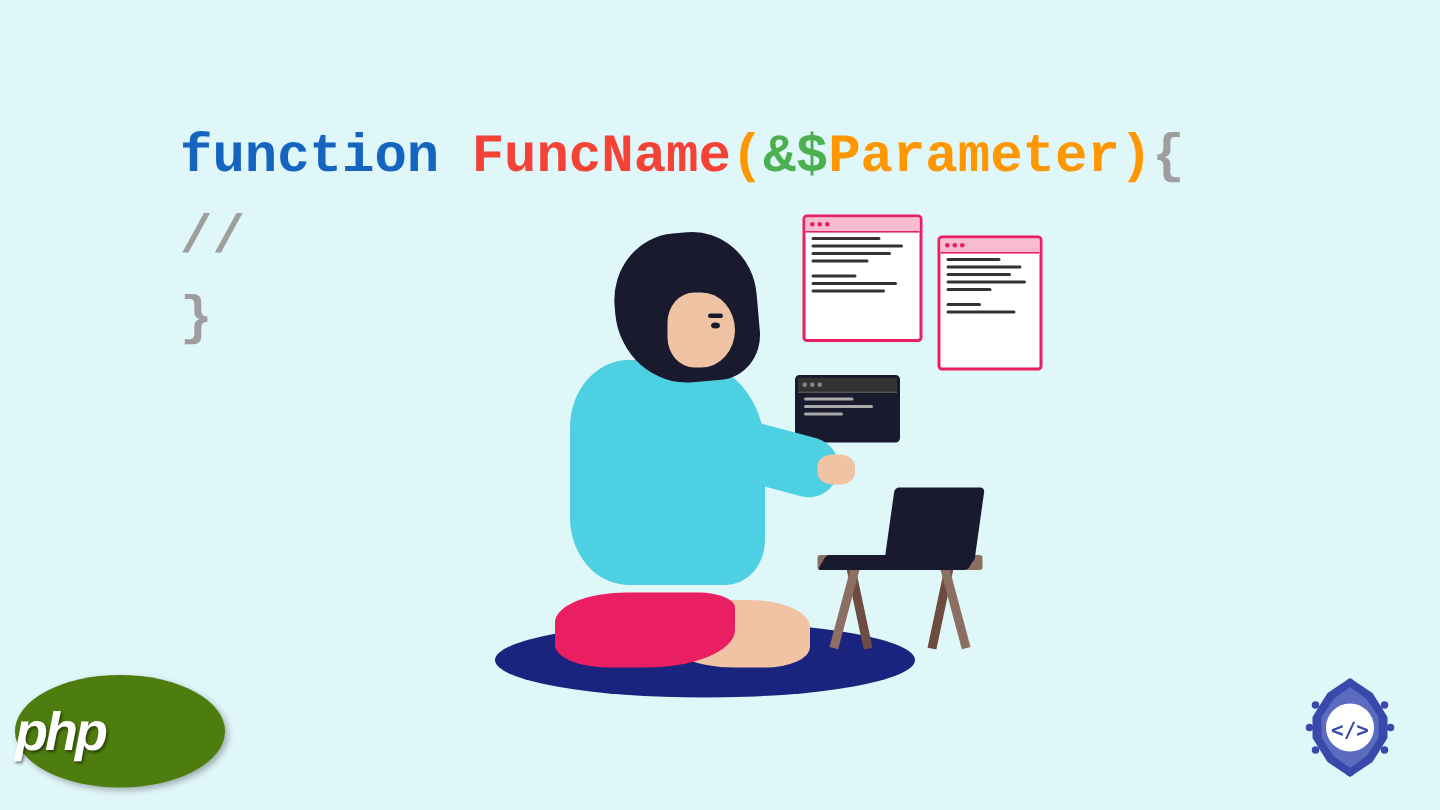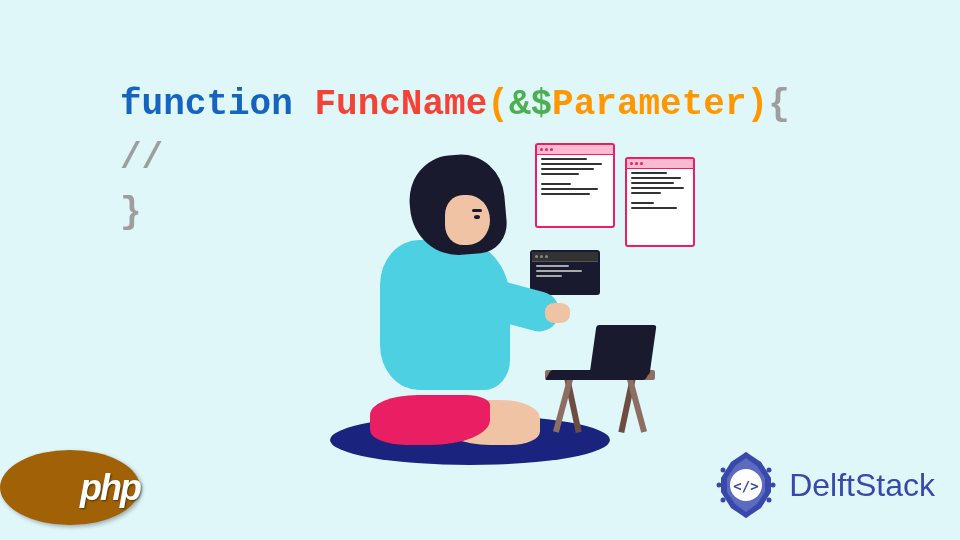--- a/index.html
+++ b/index.html
@@ -24,28 +24,28 @@
     .kw-paren { color: #ff9800; }
     .kw-amp { color: #4caf50; }
     .kw-dollar { color: #4caf50; }
     .kw-param { color: #ff9800; }
     .kw-brace { color: #9e9e9e; }
     .kw-comment { color: #9e9e9e; }
     
     .php-logo {
       position: absolute;
       bottom: 15px;
-      left: 0;
+      left: 10px;
       width: 140px;
       height: 75px;
-      background: #a16207;
+      background: #4d7c0f;
       border-radius: 50%;
       display: flex;
       align-items: center;
-      justify-content: flex-end;
+      justify-content: flex-start;
       box-shadow: 2px 2px 4px rgba(0,0,0,0.3);
     }
     .php-text {
       color: #fff;
       font-size: 36px;
       font-weight: bold;
       font-family: Arial, sans-serif;
       letter-spacing: -2px;
       font-style: italic;
       text-shadow: 1px 1px 2px rgba(0,0,0,0.5);
@@ -373,14 +373,13 @@
       <circle cx="35" cy="5" r="2.5" fill="#3949ab"></circle>
       <circle cx="58" cy="20" r="2.5" fill="#3949ab"></circle>
       <circle cx="62" cy="35" r="2.5" fill="#3949ab"></circle>
       <circle cx="58" cy="50" r="2.5" fill="#3949ab"></circle>
       <circle cx="35" cy="65" r="2.5" fill="#3949ab"></circle>
       <circle cx="12" cy="50" r="2.5" fill="#3949ab"></circle>
       <circle cx="8" cy="35" r="2.5" fill="#3949ab"></circle>
       <circle cx="12" cy="20" r="2.5" fill="#3949ab"></circle>
     </svg>
   </div>
-  <span class="delft-text">DelftStack</span>
 </div>
 
 </body></html>

